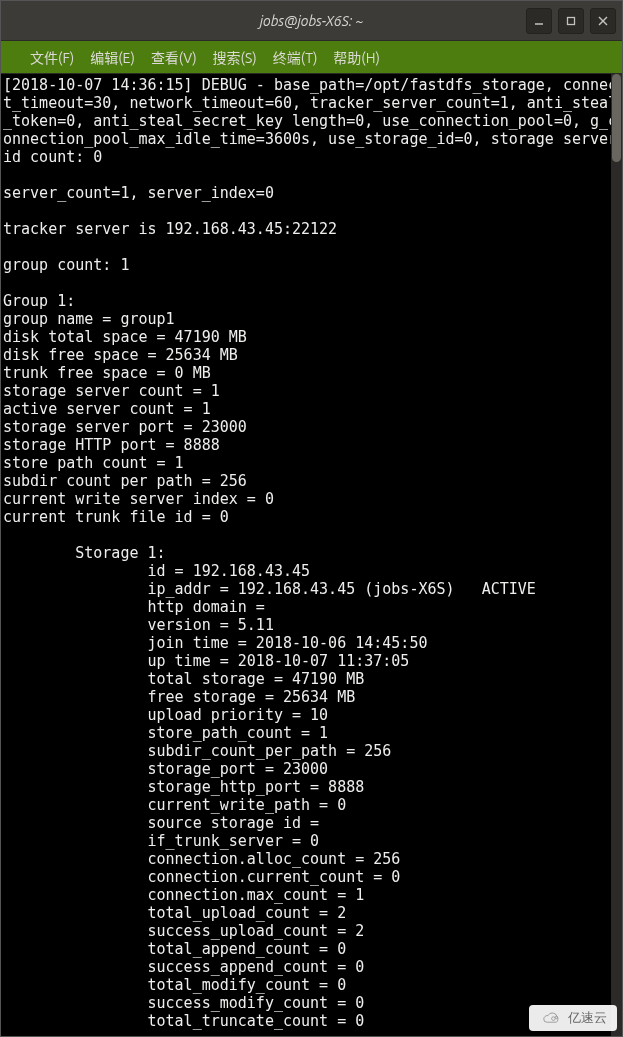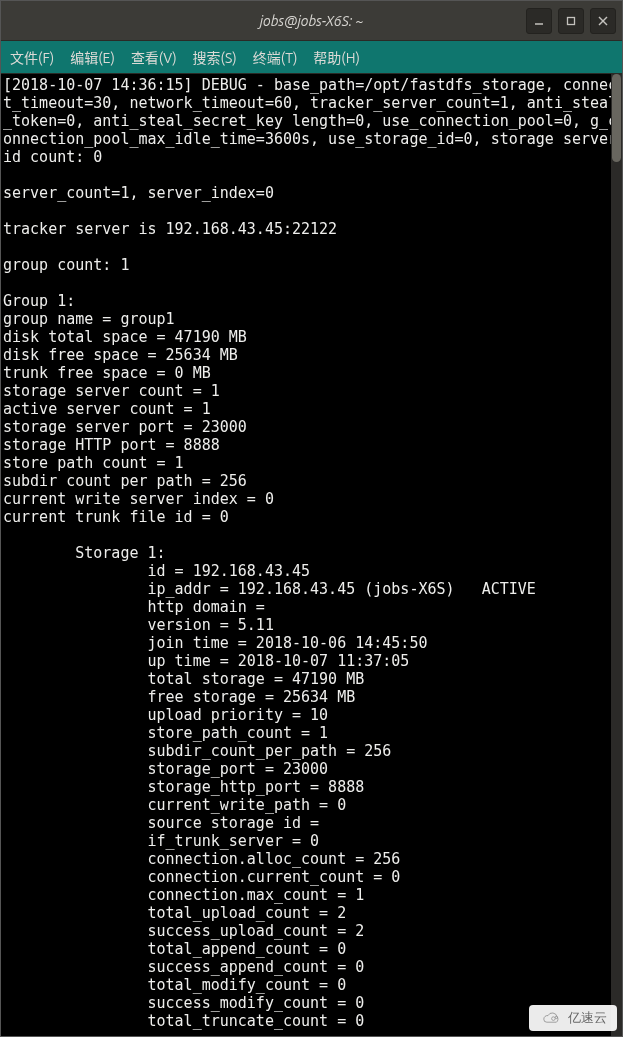--- a/index.html
+++ b/index.html
@@ -57,24 +57,24 @@
       display: flex;
       align-items: center;
       justify-content: center;
       color: #c4c2be;
       font-size: 12px;
       cursor: pointer;
       border-radius: 3px;
     }
     .menubar {
       height: 33px;
-      background: #0f766e;
-      display: flex;
-      align-items: center;
-      padding: 0 1px;
+      background: #4d7c0f;
+      display: flex;
+      align-items: center;
+      padding: 0 21px;
       border-bottom: 1px solid #2a2a26;
       font-family: Ubuntu, "Noto Sans CJK SC", sans-serif;
       font-size: 14px;
       color: #dcdad6;
     }
     .menu-item {
       padding: 4px 8px;
       cursor: pointer;
     }
     .terminal {

